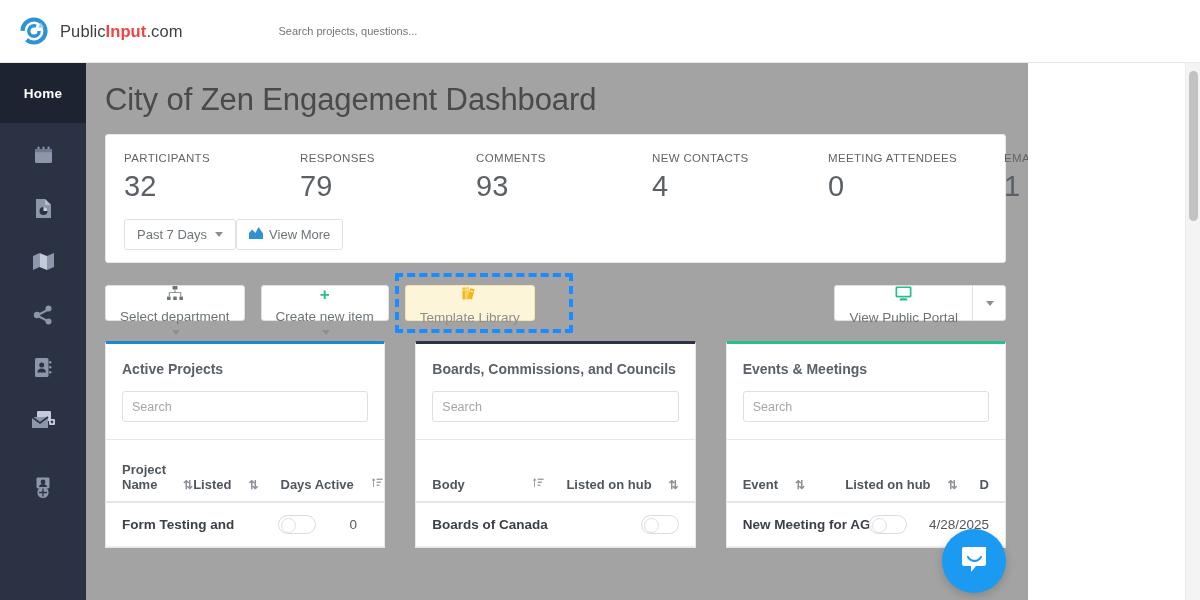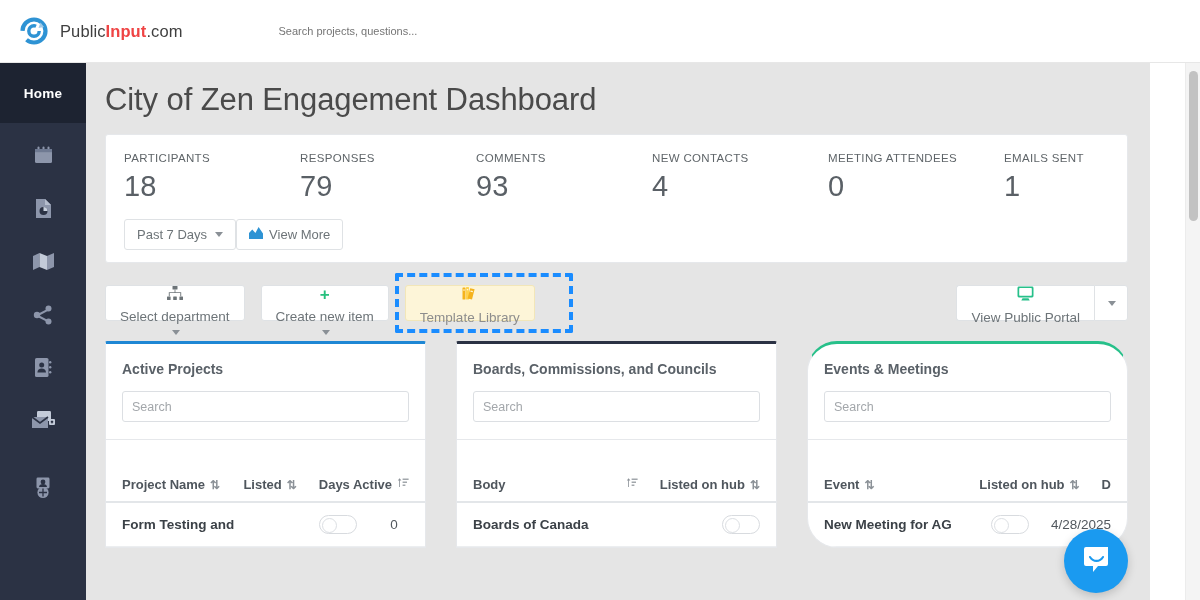--- a/index.html
+++ b/index.html
@@ -46,22 +46,22 @@
     background: #1d2331; color: #ffffff;
     font-size: 13.5px; font-weight: 700; letter-spacing: .2px;
     height: 60px; margin-bottom: 6px;
   }
   .side-item svg { display: block; }
   .side-spacer { height: 14px; }
 
   
   .main {
     position: absolute; top: 63px; left: 86px;
-    width: 1064px; height: 537px;
-    background: #e5e5e5;
+    width: 942px; height: 537px;
+    background: #a3a3a3;
     overflow: hidden;
   }
   .page-title {
     font-size: 31px; font-weight: 300; color: #4a4a4a;
     padding: 19px 0 10px 19px; letter-spacing: -.1px;
   }
 
   
   .stats-card {
     margin: 6px 22px 0 19px;
@@ -131,42 +131,42 @@
     display: flex; gap: 30px; margin: 20px 22px 0 19px;
   }
   .panel {
     flex: 1 1 0; background: #ffffff;
     border: 1px solid #e6e8eb;
     border-top: 3px solid #1e87d4;
     border-radius: 2px 2px 0 0;
     overflow: hidden; min-width: 0;
   }
   .panel.navy { border-top-color: #2b3244; }
-  .panel.green { border-top-color: #27c08a; border-radius: 30px; }
+  .panel.green { border-top-color: #27c08a; }
   .panel-title {
     font-size: 14px; font-weight: 700; color: #5a6168;
     padding: 17px 16px 0 16px;
   }
   .panel-search { padding: 14px 16px 17px 16px; }
   .panel-search input {
     width: 100%; height: 31px; border: 1px solid #dcdfe3;
     border-radius: 3px; padding: 0 9px; font-size: 12.5px; color: #555;
     outline: none; font-family: "Liberation Sans", sans-serif;
   }
   .panel-search input::placeholder { color: #a3a7ab; }
   .thead {
     border-top: 1px solid #e6e8eb;
     display: flex; align-items: flex-end;
     padding: 10px 16px 8px 16px;
     border-bottom: 2px solid #e3e6e9;
     min-height: 64px;
   }
   .th {
     font-size: 13px; font-weight: 700; color: #4f565d;
-    display: flex; align-items: flex-end; gap: 5px; line-height: 1.15;
+    display: flex; align-items: flex-end; gap: 17px; line-height: 1.15;
   }
   .th-text { text-align: right; }
   .th.name { flex: 1 1 auto; }
   .th.mid { flex: 0 0 auto; margin-left: auto; }
   .th.right { flex: 0 0 auto; margin-left: 22px; }
   .sort-ico { color: #8b9197; font-size: 12px; flex: 0 0 auto; }
   .trow {
     display: flex; align-items: center; padding: 12px 16px;
     font-size: 13.5px; font-weight: 700; color: #3b4147;
     border-bottom: 1px solid #eceef0; min-height: 41px; justify-content: flex-end;
@@ -314,21 +314,21 @@
 </div>
 
 <div class="main">
 
   <div class="page-title">City of Zen Engagement Dashboard</div>
 
   <div class="stats-card">
     <div class="stats-row">
       <div class="stat">
         <div class="stat-label">PARTICIPANTS</div>
-        <div class="stat-value">18</div>
+        <div class="stat-value">32</div>
       </div>
       <div class="stat">
         <div class="stat-label">RESPONSES</div>
         <div class="stat-value">79</div>
       </div>
       <div class="stat">
         <div class="stat-label">COMMENTS</div>
         <div class="stat-value">93</div>
       </div>
       <div class="stat">

